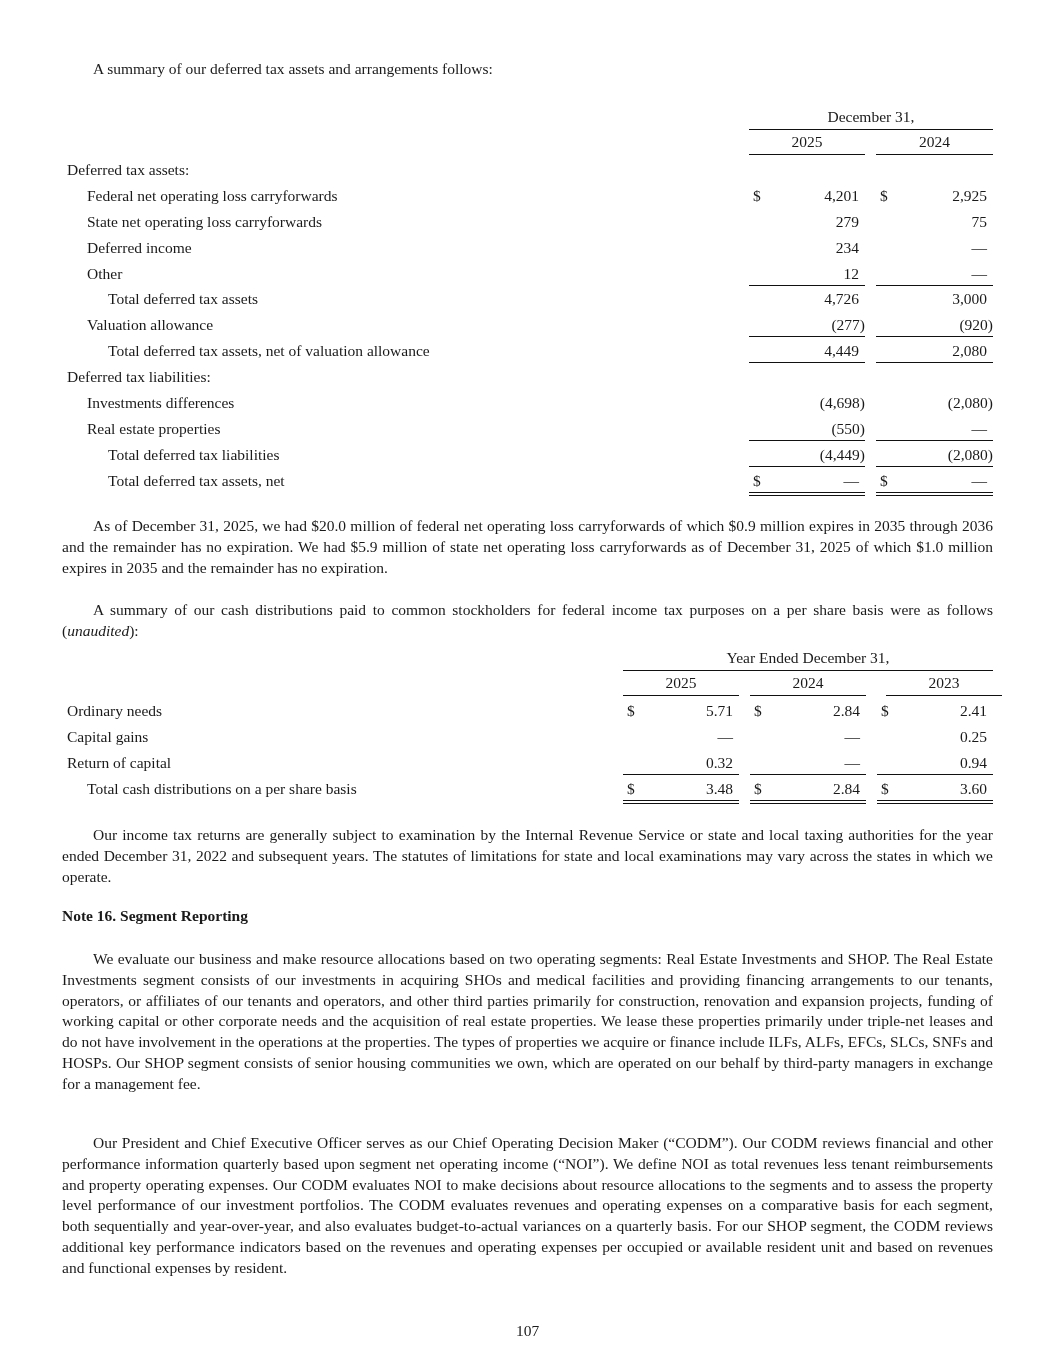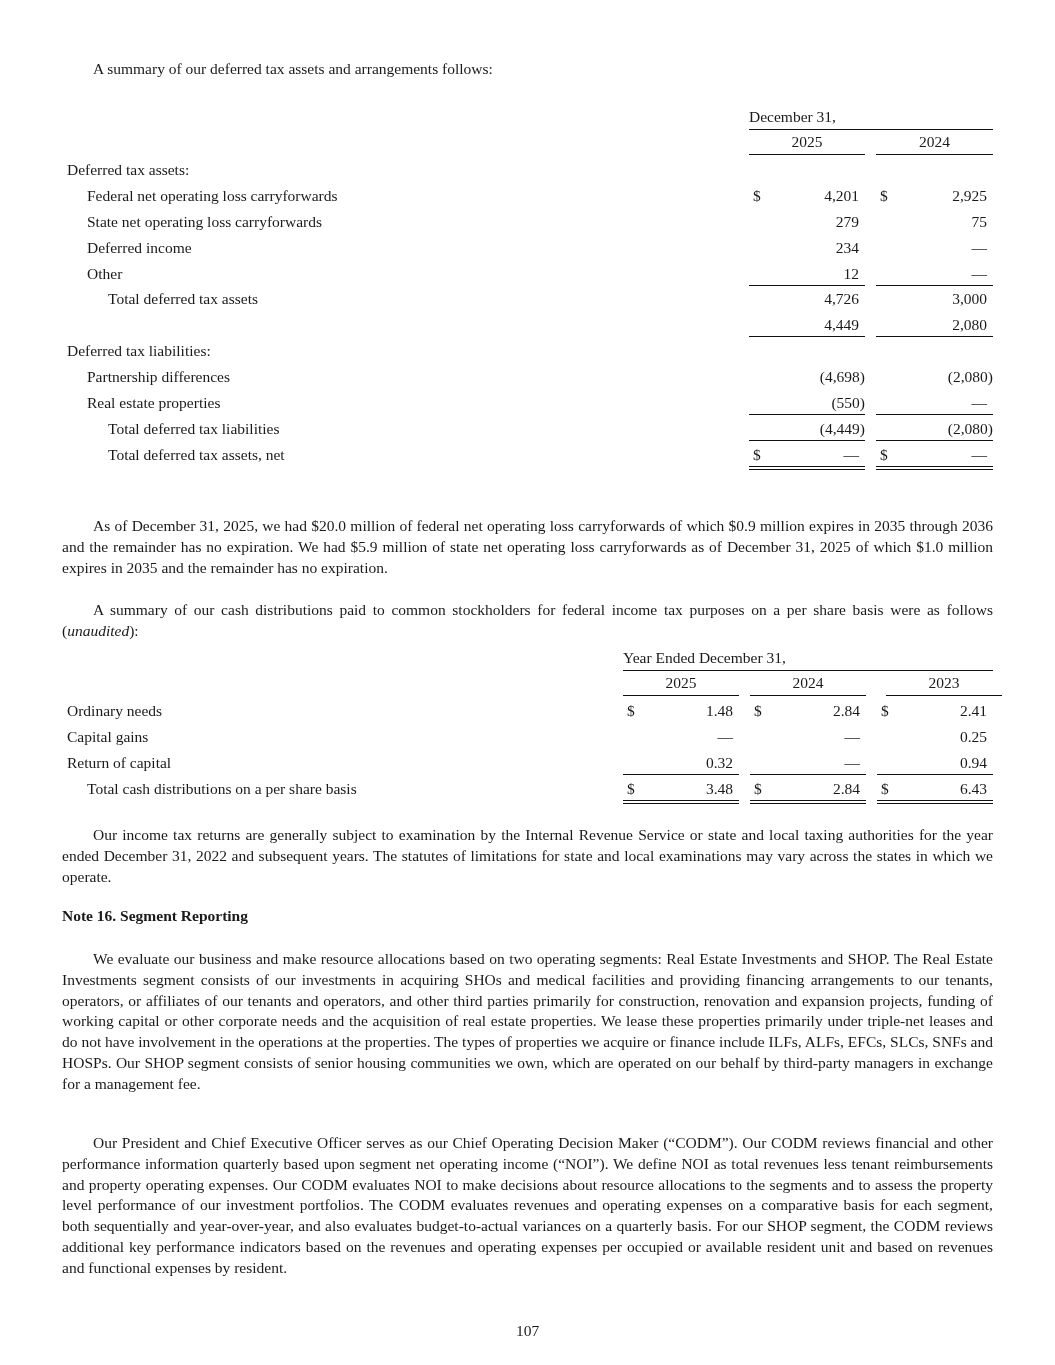--- a/index.html
+++ b/index.html
@@ -16,21 +16,21 @@
   .t1 { position: absolute; top: 106px; left: 0; width: 931px; }
   .row { position: relative; height: 25.9px; line-height: 25.9px; white-space: nowrap; }
   .lbl { position: absolute; left: 5px; }
   .lbl.l1 { left: 25px; }
   .lbl.l2 { left: 46px; }
   .cell { position: absolute; height: 22px; top: 0; }
   .cell .dollar { position: absolute; left: 4px; }
   .cell .val { position: absolute; right: 0; }
   .cell .val.paren { right: 0; }
   .cell .val.noparen { right: 6px; }
-  .hdr-span { position: absolute; text-align: left; border-bottom: 1.5px solid #111; line-height: 22px; height: 23px; }
+  .hdr-span { position: absolute; text-align: center; border-bottom: 1.5px solid #111; line-height: 22px; height: 23px; }
   .hdr-col { position: absolute; text-align: center; border-bottom: 1.5px solid #111; line-height: 22px; height: 23px; }
   .ul-line { position: absolute; height: 0; border-top: 1.5px solid #111; }
   .dbl-line { position: absolute; height: 2px; border-top: 1.5px solid #111; border-bottom: 1.5px solid #111; }
   .para-block { position: absolute; left: 0; width: 931px; }
   .note-head { font-weight: bold; position: absolute; left: 0; top: 907px; }
   .page-num { position: absolute; top: 1322px; left: 0; width: 931px; text-align: center; }
 </style>
 </head>
 <body>
 
@@ -95,40 +95,52 @@
         <div class="row">
           <span class="lbl l2">Total deferred tax assets</span>
           <div class="cell" style="left: 687px; width: 116px;">
             <span class="val noparen">4,726</span>
           </div>
           <div class="cell" style="left: 814px; width: 117px;">
             <span class="val noparen">3,000</span>
           </div>
         </div>
         <div class="row">
+          <span class="lbl l1">Valuation allowance</span>
+          <div class="cell" style="left: 687px; width: 116px;">
+            <span class="val paren">(277)</span>
+          </div>
+          <div class="ul-line" style="left: 687px; width: 116px; top: 24px;"></div>
+          <div class="cell" style="left: 814px; width: 117px;">
+            <span class="val paren">(920)</span>
+          </div>
+          <div class="ul-line" style="left: 814px; width: 117px; top: 24px;"></div>
+        </div>
+        <div class="row">
+          <span class="lbl l2">Total deferred tax assets, net of valuation allowance</span>
           <div class="cell" style="left: 687px; width: 116px;">
             <span class="val noparen">4,449</span>
           </div>
           <div class="ul-line" style="left: 687px; width: 116px; top: 24px;"></div>
           <div class="cell" style="left: 814px; width: 117px;">
             <span class="val noparen">2,080</span>
           </div>
           <div class="ul-line" style="left: 814px; width: 117px; top: 24px;"></div>
         </div>
         <div class="row">
           <span class="lbl">Deferred tax liabilities:</span>
           <div class="cell" style="left: 687px; width: 116px;">
             <span class="val noparen"></span>
           </div>
           <div class="cell" style="left: 814px; width: 117px;">
             <span class="val noparen"></span>
           </div>
         </div>
         <div class="row">
-          <span class="lbl l1">Partnership differences</span>
+          <span class="lbl l1">Investments differences</span>
           <div class="cell" style="left: 687px; width: 116px;">
             <span class="val paren">(4,698)</span>
           </div>
           <div class="cell" style="left: 814px; width: 117px;">
             <span class="val paren">(2,080)</span>
           </div>
         </div>
         <div class="row">
           <span class="lbl l1">Real estate properties</span>
           <div class="cell" style="left: 687px; width: 116px;">
@@ -174,21 +186,21 @@
   <div class="t1" id="t2" style="top:647px;">
     <div class="hdr-span" style="left:561px; width:370px; top:0;">Year Ended December 31,</div>
     <div class="hdr-col" style="left:561px; width:116px; top:25px;">2025</div>
     <div class="hdr-col" style="left:688px; width:116px; top:25px;">2024</div>
     <div class="hdr-col" style="left:824px; width:116px; top:25px;">2023</div>
     <div id="t2-rows" style="position:absolute; top:51px; left:0; width:931px;">
         <div class="row">
           <span class="lbl">Ordinary needs</span>
           <div class="cell" style="left: 561px; width: 116px;">
             <span class="dollar">$</span>
-            <span class="val noparen">1.48</span>
+            <span class="val noparen">5.71</span>
           </div>
           <div class="cell" style="left: 688px; width: 116px;">
             <span class="dollar">$</span>
             <span class="val noparen">2.84</span>
           </div>
           <div class="cell" style="left: 815px; width: 116px;">
             <span class="dollar">$</span>
             <span class="val noparen">2.41</span>
           </div>
         </div>
@@ -226,21 +238,21 @@
             <span class="val noparen">3.48</span>
           </div>
           <div class="dbl-line" style="left: 561px; width: 116px; top: 24px;"></div>
           <div class="cell" style="left: 688px; width: 116px;">
             <span class="dollar">$</span>
             <span class="val noparen">2.84</span>
           </div>
           <div class="dbl-line" style="left: 688px; width: 116px; top: 24px;"></div>
           <div class="cell" style="left: 815px; width: 116px;">
             <span class="dollar">$</span>
-            <span class="val noparen">6.43</span>
+            <span class="val noparen">3.60</span>
           </div>
           <div class="dbl-line" style="left: 815px; width: 116px; top: 24px;"></div>
         </div>
       </div>
   </div>
 
   <p class="para-block indent" style="top:825px;">Our income tax returns are generally subject to examination by the Internal Revenue Service or state and local taxing authorities for the year ended December 31, 2022 and subsequent years. The statutes of limitations for state and local examinations may vary across the states in which we operate.</p>
 
   <div class="note-head">Note 16. Segment Reporting</div>
 

